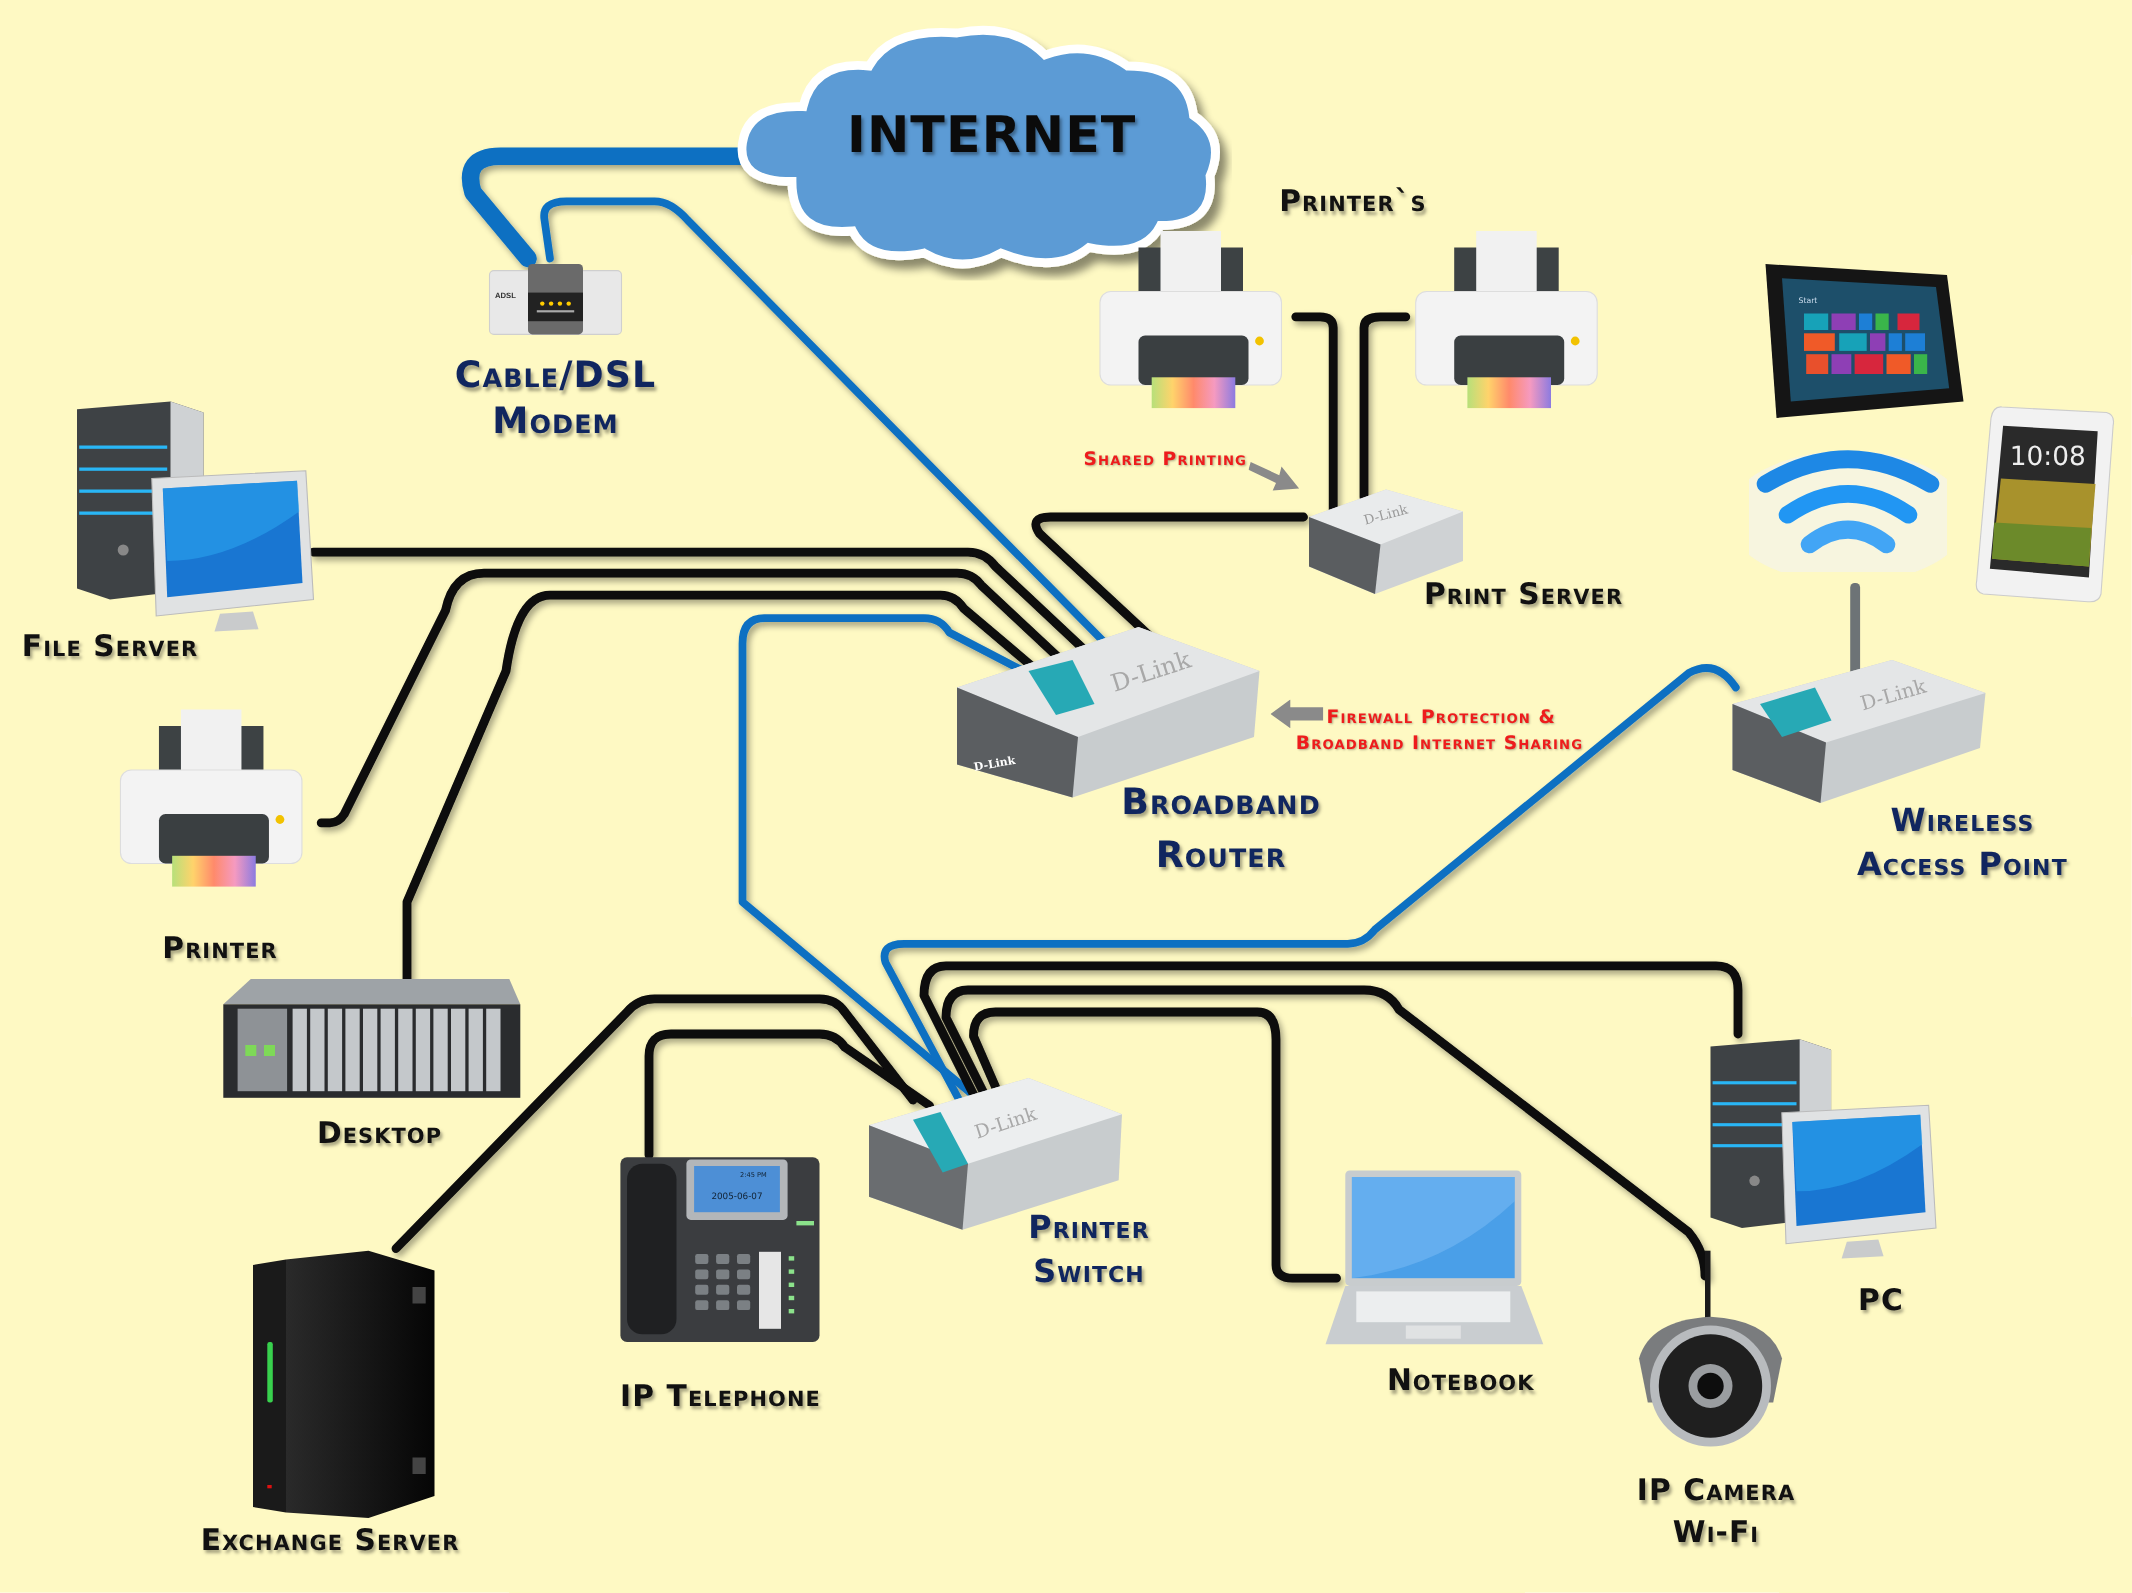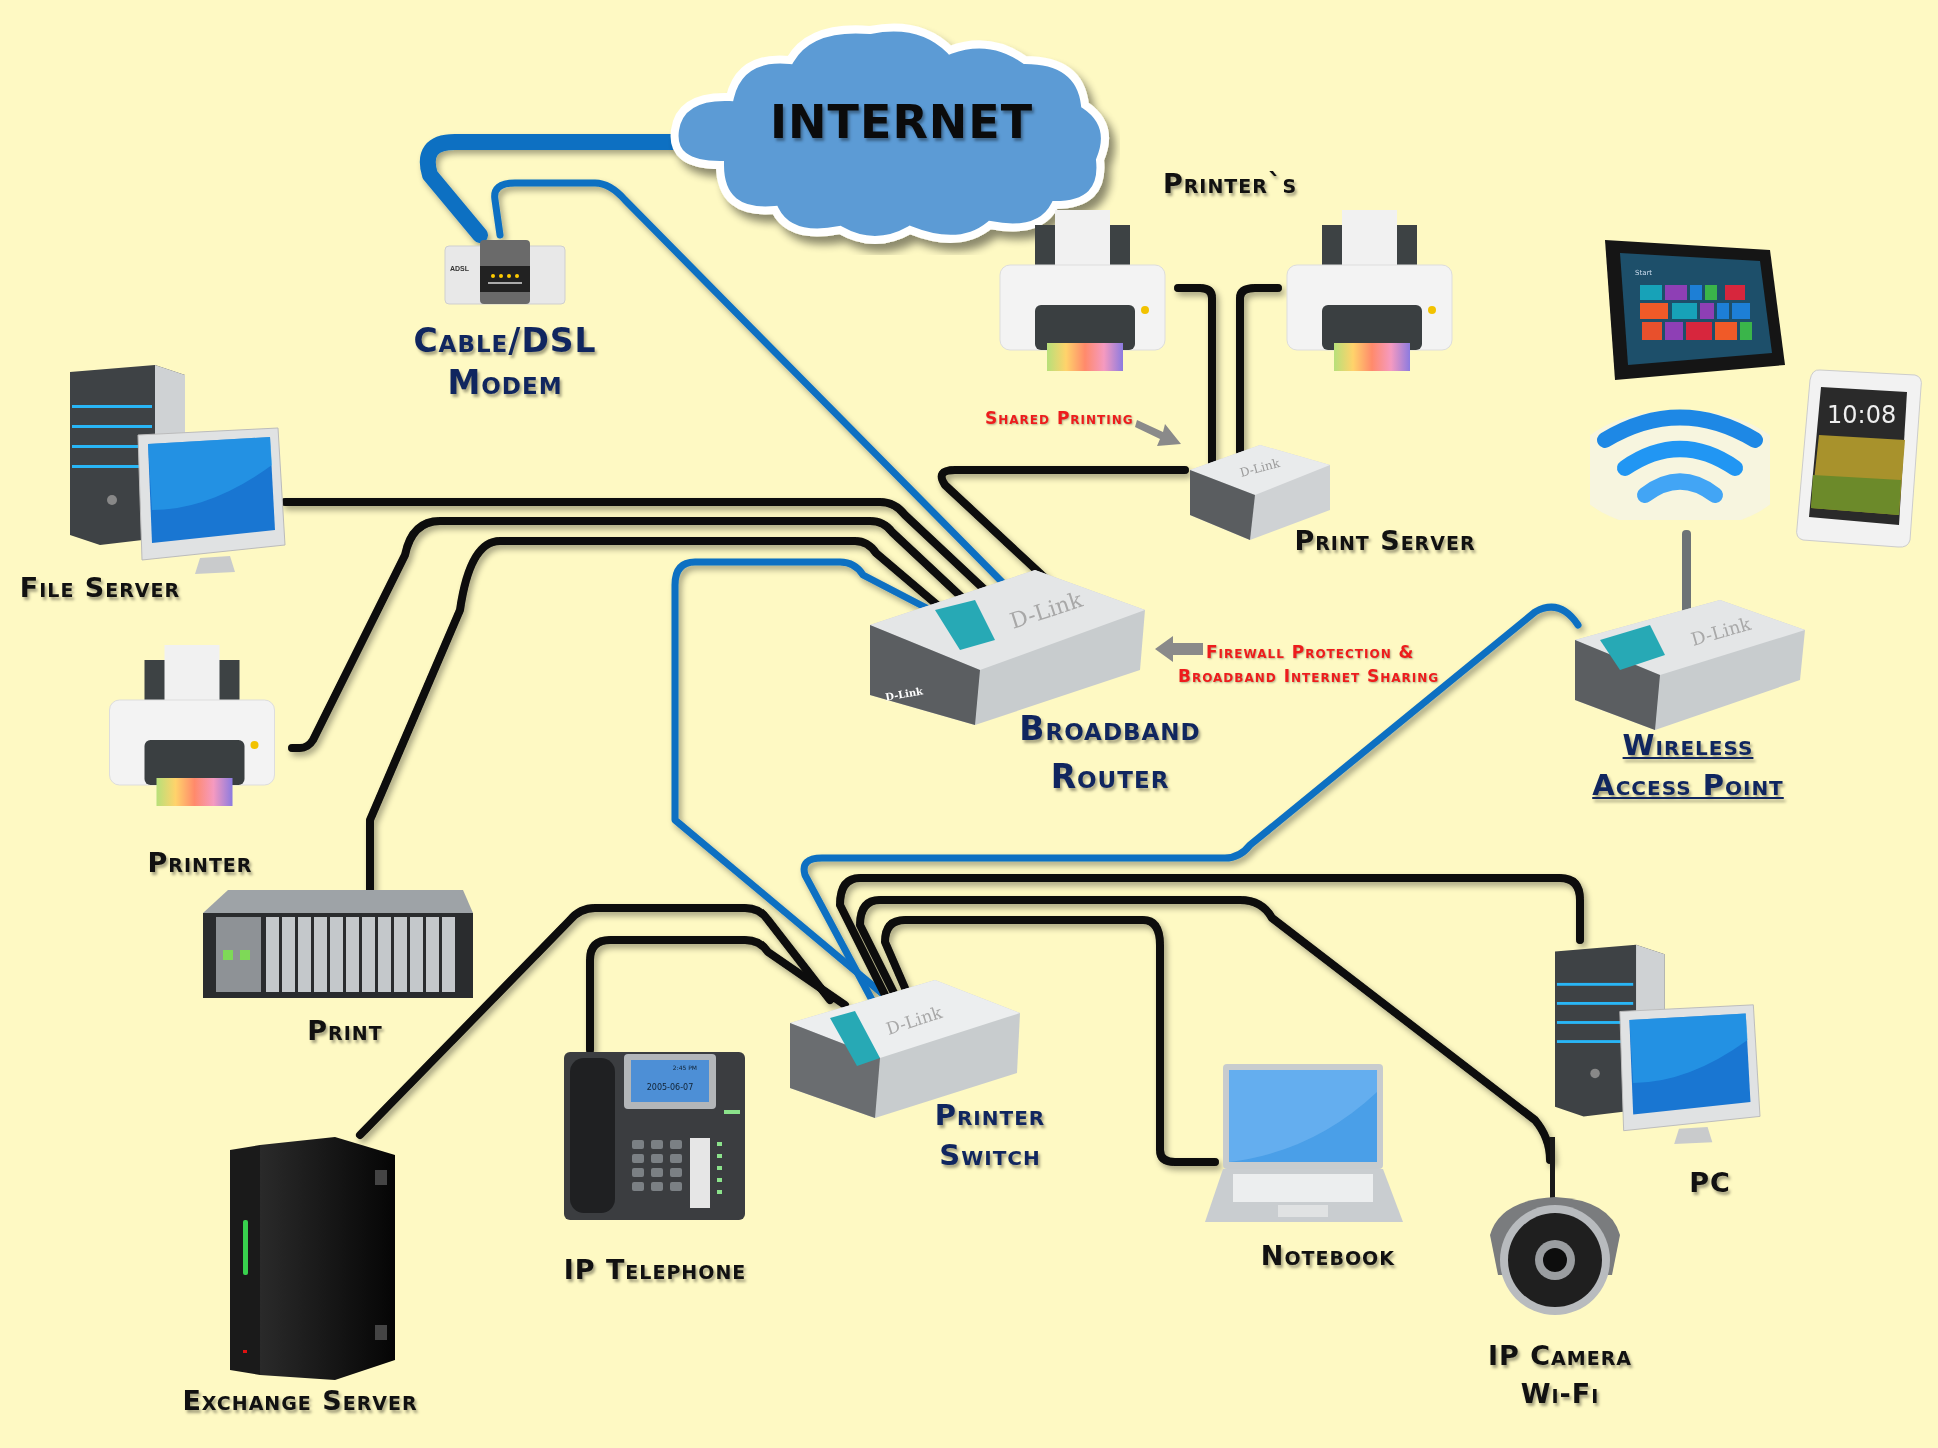--- a/index.html
+++ b/index.html
@@ -201,21 +201,21 @@
   </div>
 
   <svg class="device" style="left:1570px;top:530px;" width="240" height="210" viewBox="0 0 240 210">
     <rect x="112" y="0" width="9" height="100" rx="4" fill="#6d7376"></rect>
     <path d="M5,110 L150,70 L235,100 L230,150 L85,200 L5,170 Z" fill="#c8ccce"></path>
     <path d="M5,110 L150,70 L235,100 L90,145 Z" fill="#e4e6e7"></path>
     <path d="M5,110 L90,145 L85,200 L5,170 Z" fill="#5b5e61"></path>
     <path d="M30,110 L80,95 L95,125 L50,140 Z" fill="#27a9b5"></path>
     <text x="120" y="108" font-size="18" fill="#a8a8a8" font-family="DejaVu Serif, serif" transform="rotate(-16 150 100)">D-Link</text>
   </svg>
-  <div class="label label-navy" style="left:1563px;top:725px;width:250px;line-height:40px;font-size:29px;text-decoration:underline;">
+  <div class="label label-navy" style="left:1659px;top:725px;width:250px;line-height:40px;font-size:29px;">
     <div>Wireless</div>
     <div>Access Point</div>
   </div>
 
   <svg class="device" style="left:60px;top:360px;" width="235" height="215" viewBox="0 0 235 215">
     <path d="M10,12 L95,5 L125,15 L125,175 L40,185 L10,175 Z" fill="#3e4245"></path>
     <path d="M95,5 L125,15 L125,175 L95,165 Z" fill="#cfd2d4"></path>
     <rect x="12" y="45" width="80" height="3" fill="#29b6f6"></rect>
       <rect x="12" y="65" width="80" height="3" fill="#29b6f6"></rect>
       <rect x="12" y="85" width="80" height="3" fill="#29b6f6"></rect>
@@ -252,21 +252,21 @@
         <rect x="132" y="32" width="13" height="75"></rect>
         <rect x="148" y="32" width="13" height="75"></rect>
         <rect x="164" y="32" width="13" height="75"></rect>
         <rect x="180" y="32" width="13" height="75"></rect>
         <rect x="196" y="32" width="13" height="75"></rect>
         <rect x="212" y="32" width="13" height="75"></rect>
         <rect x="228" y="32" width="13" height="75"></rect>
         <rect x="244" y="32" width="13" height="75"></rect>
     </g>
   </svg>
-  <div class="label label-black" style="left:275px;top:1015px;width:140px;">Print</div>
+  <div class="label label-black" style="left:275px;top:1015px;width:140px;">Desktop</div>
 
   <svg class="device" style="left:785px;top:978px;" width="240" height="145" viewBox="0 0 240 145">
     <path d="M5,45 L150,2 L235,35 L232,95 L90,140 L5,110 Z" fill="#c8ccce"></path>
     <path d="M5,45 L150,2 L235,35 L95,80 Z" fill="#eceeef"></path>
     <path d="M5,45 L95,80 L90,140 L5,110 Z" fill="#6a6d70"></path>
     <path d="M45,40 L70,33 L95,80 L72,88 Z" fill="#27a9b5"></path>
     <text x="100" y="45" font-size="17" fill="#a8a8a8" font-family="DejaVu Serif, serif" transform="rotate(-18 140 40)">D-Link</text>
   </svg>
   <div class="label label-navy" style="left:890px;top:1095px;width:200px;line-height:40px;font-size:29px;">
     <div>Printer</div>

